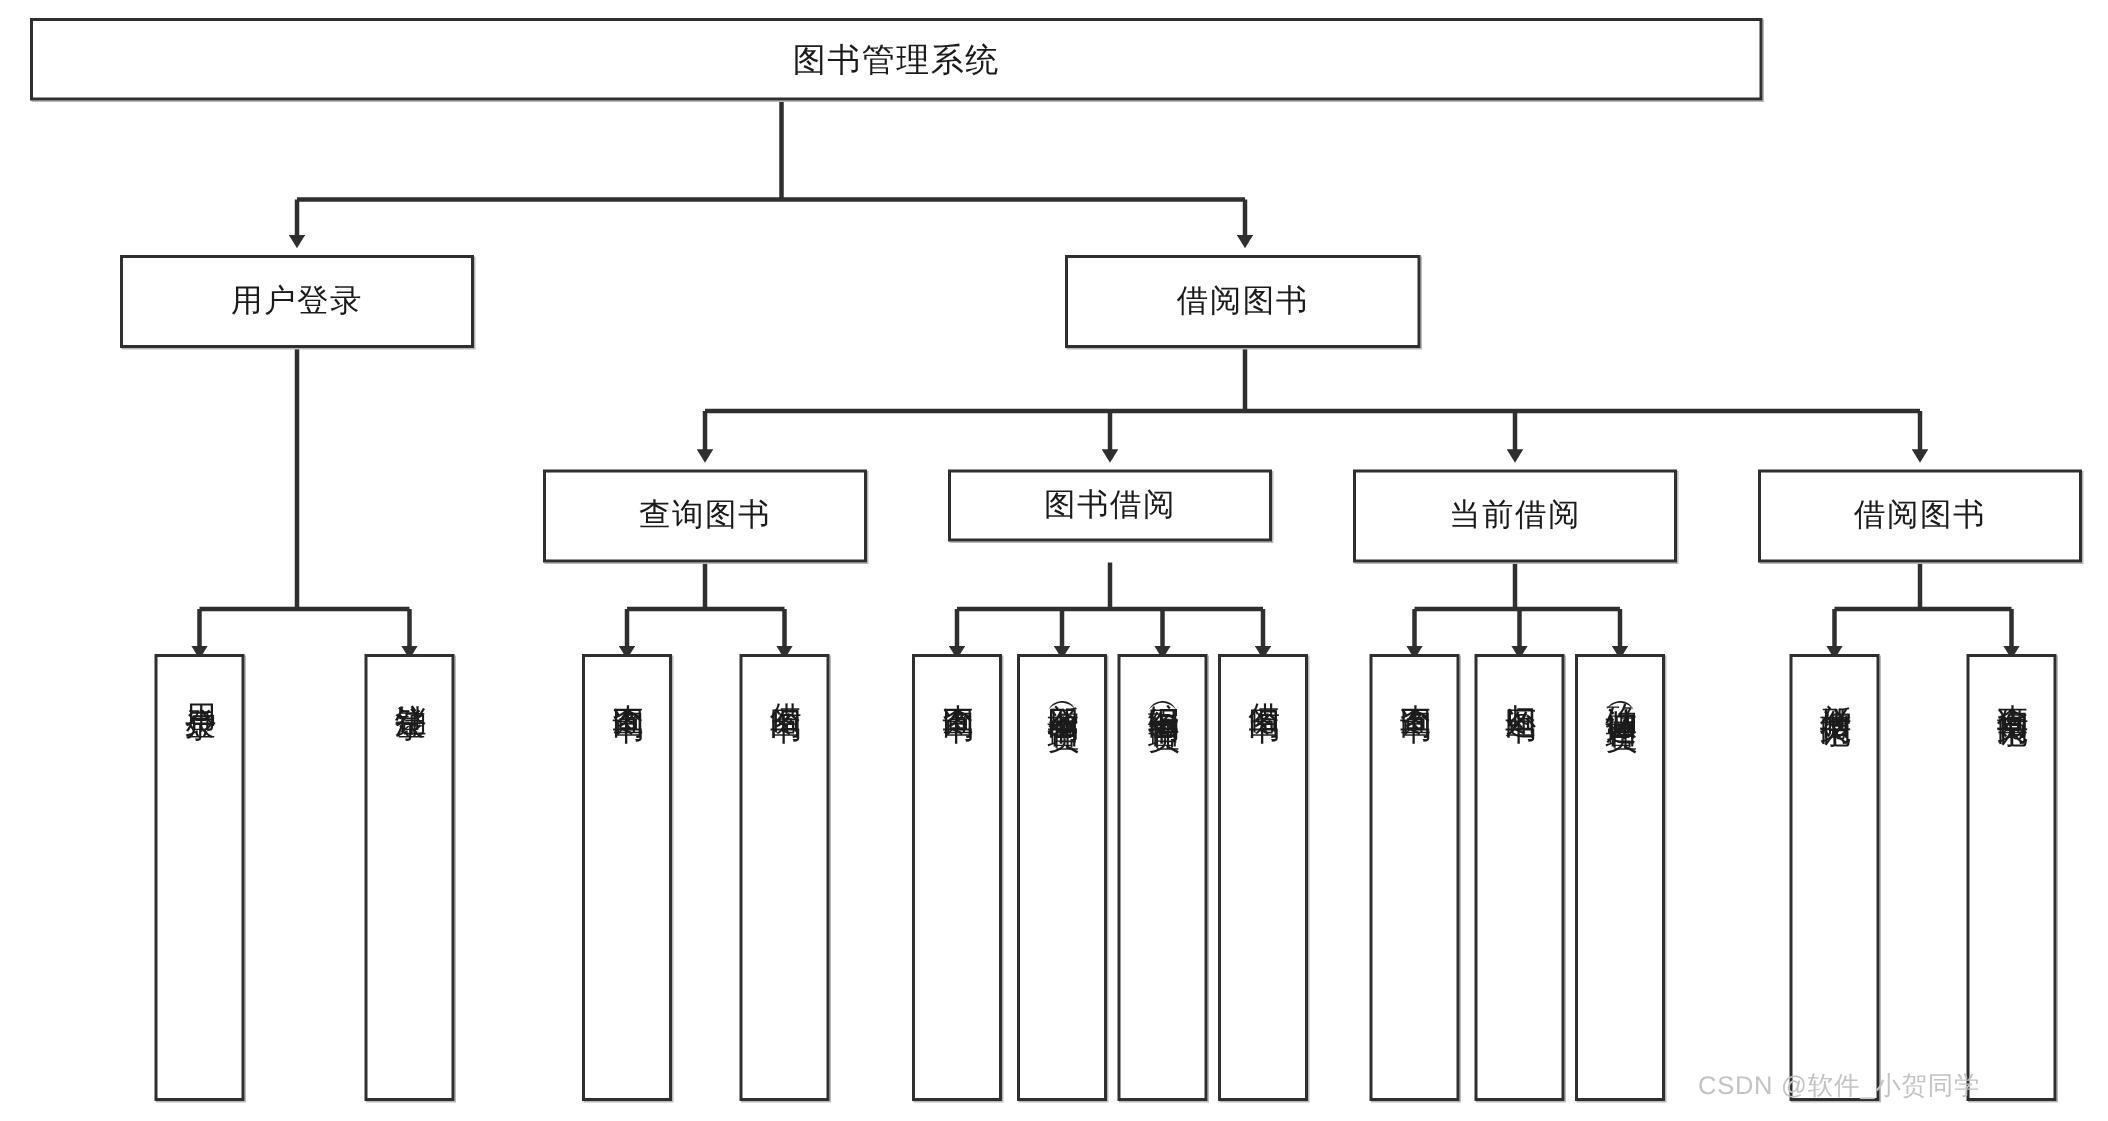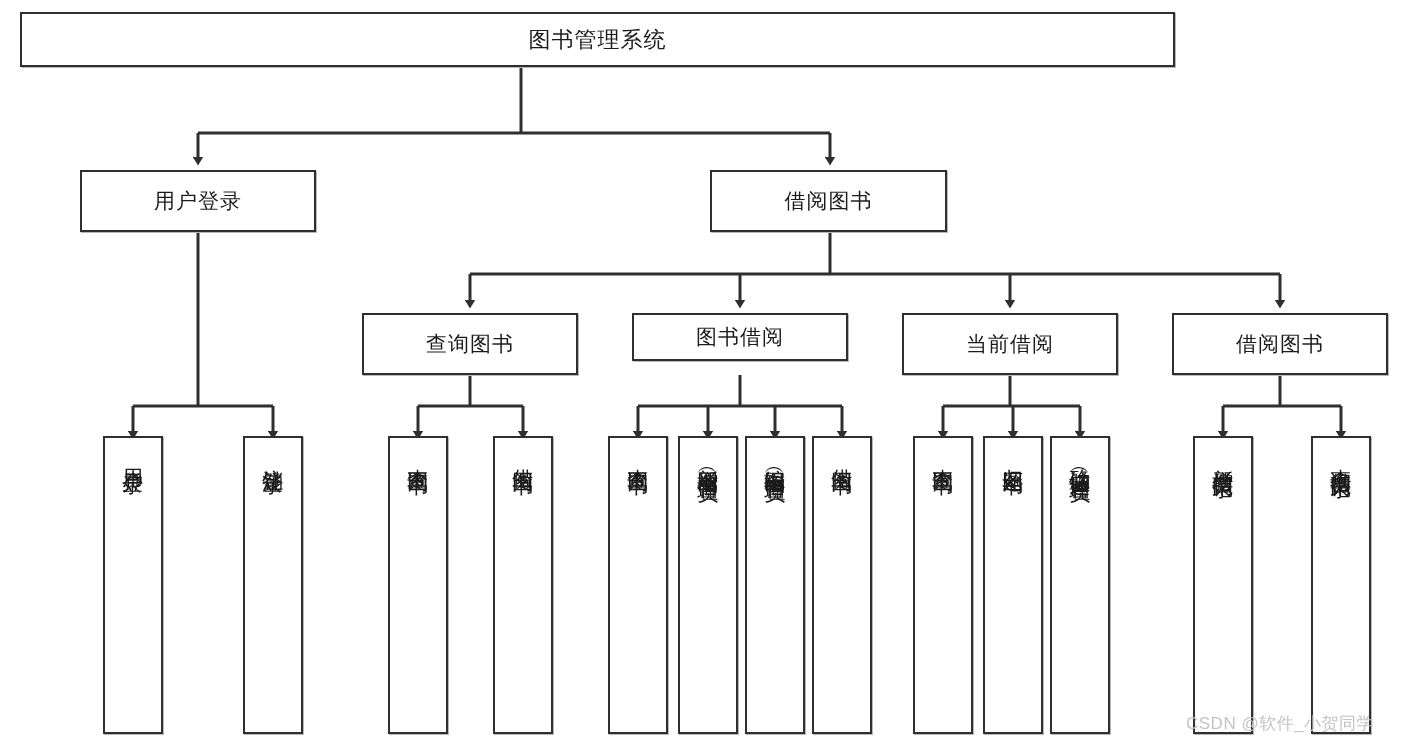--- a/index.html
+++ b/index.html
@@ -41,21 +41,21 @@
     text-orientation:upright;
     font-size:21px;
     line-height:1.22;
     letter-spacing:2px;
     white-space:pre;
     -webkit-writing-mode:vertical-rl;
   }
 
   #watermark{
     position:absolute;
-    left:1186px;top:712px;
+    left:1132px;top:712px;
     font-size:17px;
     color:#c3c3c3;
     white-space:nowrap;
     letter-spacing:0.5px;
     font-family:"Liberation Sans","DejaVu Sans",sans-serif;
     text-align:center;
   }
 </style>
 </head>
 <body>

